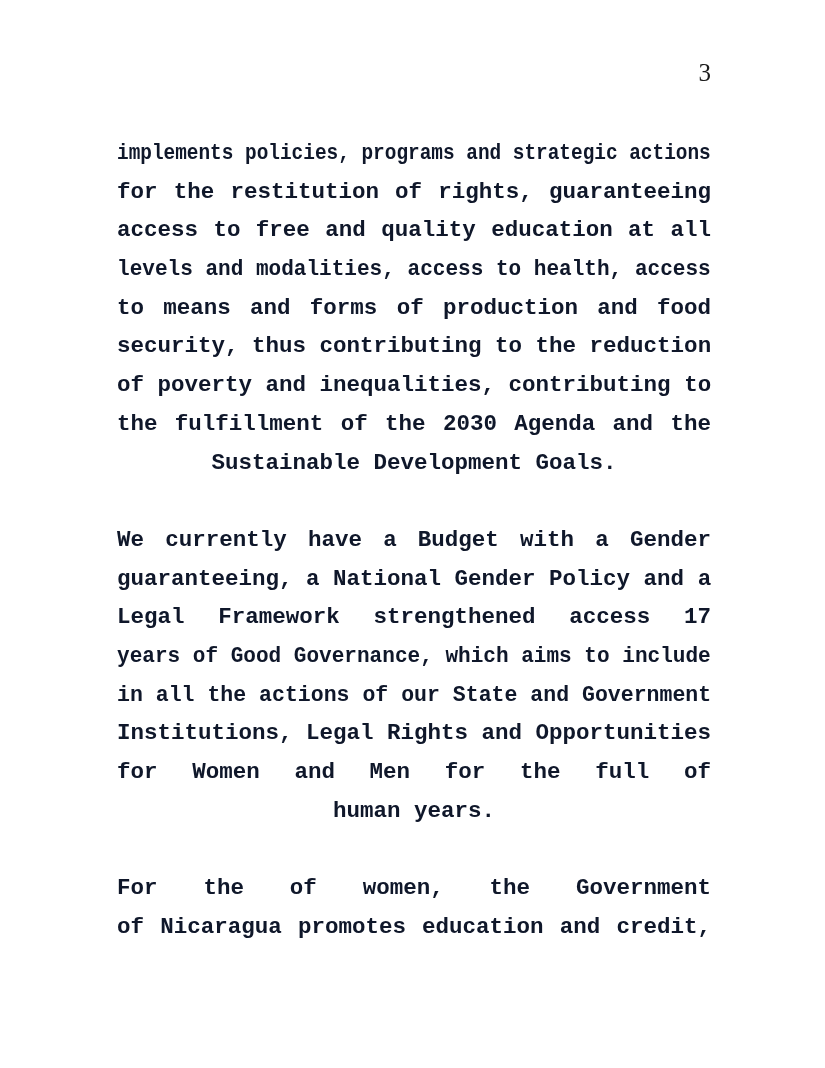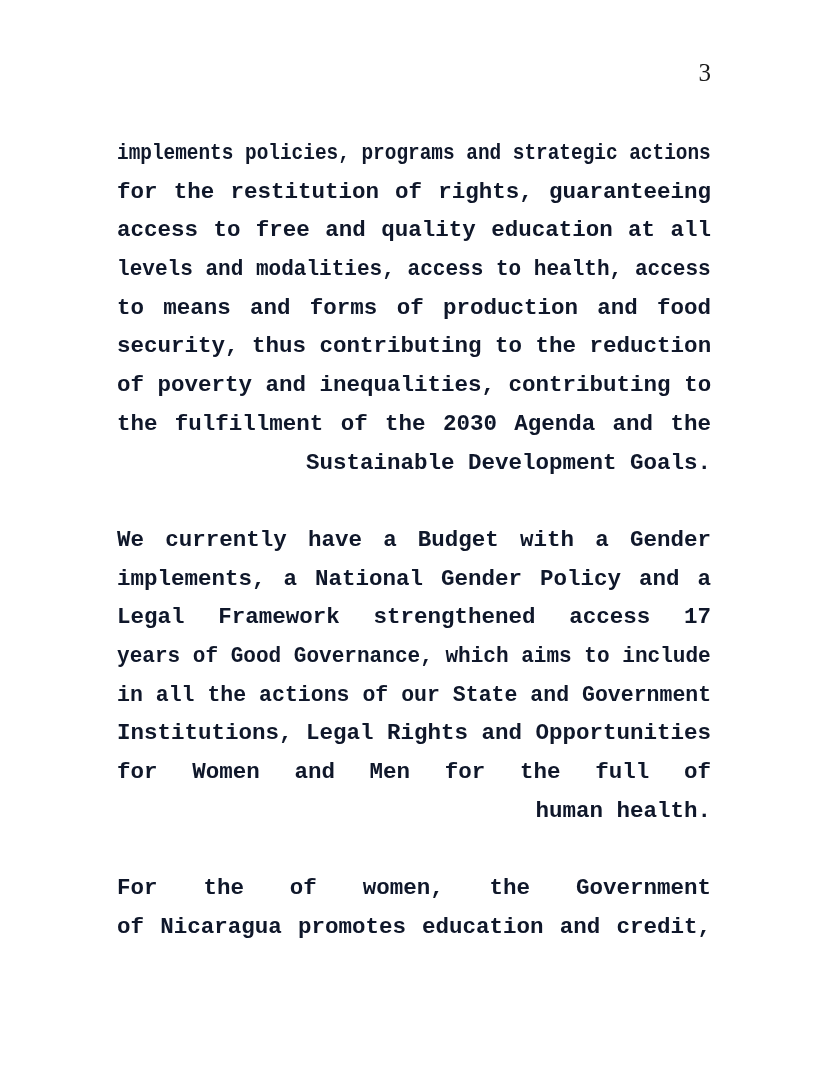--- a/index.html
+++ b/index.html
@@ -49,21 +49,21 @@
   .line.justified {
     display: flex;
     justify-content: space-between;
     transform-origin: 0 50%;
   }
   .line.justified .w {
     white-space: pre; 
   }
   .line.last {
     white-space: pre;
-    text-align: right;
+    text-align: center;
   }
 </style>
 </head>
 <body>
 
 <div class="sheet">
   <div class="page-number">3</div>
   <div class="content">
       <div class="paragraph">
         <div class="line justified" style="transform: scaleX(0.862119);">
@@ -144,21 +144,21 @@
           <span class="w">We </span>
           <span class="w">currently </span>
           <span class="w">have </span>
           <span class="w">a </span>
           <span class="w">Budget </span>
           <span class="w">with </span>
           <span class="w">a </span>
           <span class="w">Gender</span>
         </div>
         <div class="line justified">
-          <span class="w">implements, </span>
+          <span class="w">guaranteeing, </span>
           <span class="w">a </span>
           <span class="w">National </span>
           <span class="w">Gender </span>
           <span class="w">Policy </span>
           <span class="w">and </span>
           <span class="w">a</span>
         </div>
         <div class="line justified">
           <span class="w">Legal </span>
           <span class="w">Framework </span>
@@ -197,21 +197,21 @@
         <div class="line justified">
           <span class="w">for </span>
           <span class="w">Women </span>
           <span class="w">and </span>
           <span class="w">Men </span>
           <span class="w">for </span>
           <span class="w">the </span>
           <span class="w">full </span>
           <span class="w">of</span>
         </div>
-        <div class="line last">human health.</div>
+        <div class="line last">human years.</div>
       </div>
       <div class="paragraph">
         <div class="line justified">
           <span class="w">For </span>
           <span class="w">the </span>
           <span class="w">of </span>
           <span class="w">women, </span>
           <span class="w">the </span>
           <span class="w">Government</span>
         </div>

